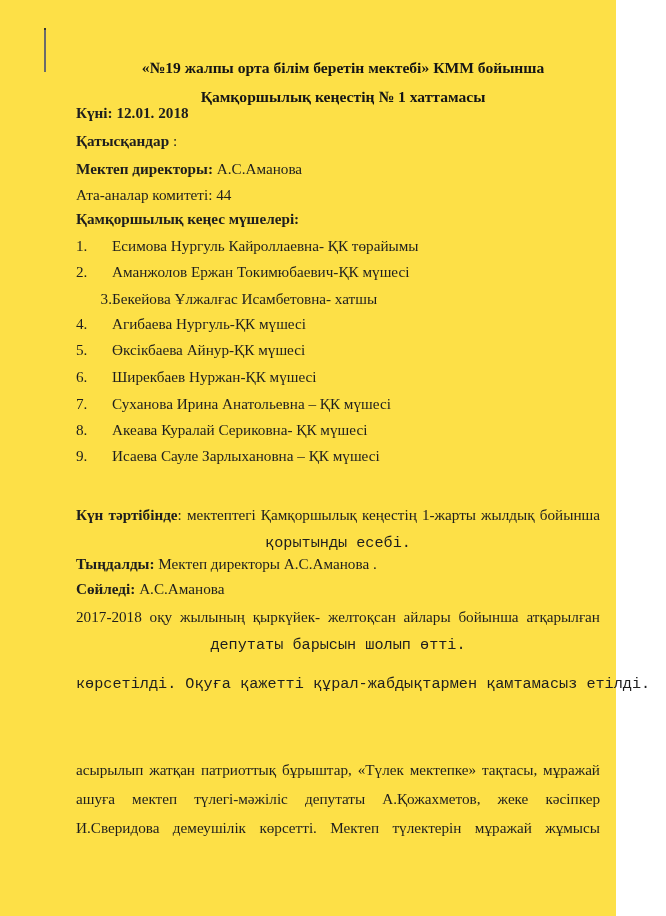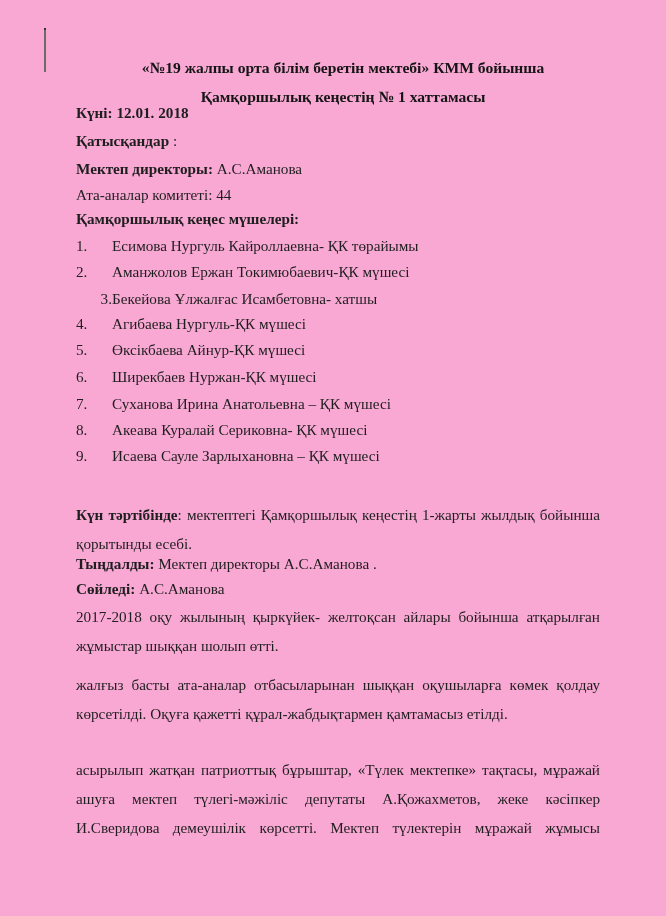--- a/index.html
+++ b/index.html
@@ -12,22 +12,22 @@
       height: 916px;
       position: relative;
       overflow: hidden;
       font-family: "Liberation Serif", "DejaVu Serif", serif;
       color: #1e1e1e;
       font-size: 15.2px;
     }
     .page {
       position: absolute;
       left: 0; top: 0;
-      width: 666px; height: 916px;
-      background: #f9a8d4;
+      width: 616px; height: 916px;
+      background: #fde047;
     }
     .margin-mark {
       position: absolute;
       left: 44px;
       top: 28px;
       width: 2px;
       height: 42px;
       background: #6b6b6b;
       border-top: 2px solid #333;
     }
@@ -69,23 +69,24 @@
     }
     .para .just-line {
       display: block;
       text-align: justify;
       text-align-last: justify;
       height: 29px;
       white-space: nowrap;
     }
     .para .last-line {
       display: block;
-      text-align: left;
+      text-align: center;
       height: 29px;
       white-space: nowrap;
+      font-family: Liberation Mono, monospace;
     }
   </style>
 </head>
 <body>
 
 <div class="page">
 
   <div class="margin-mark"></div>
 
   <div class="title title-1">«№19 жалпы орта білім беретін мектебі» КММ бойынша</div>
@@ -127,25 +128,24 @@
   <div class="line" style="top:555px;">
     <span class="b">Тыңдалды:</span><span> Мектеп директоры А.С.Аманова  .</span>
   </div>
 
   <div class="line" style="top:580px;">
     <span class="b">Сөйледі:</span><span> А.С.Аманова</span>
   </div>
 
   <div class="para" style="top:602px;">
     <span class="just-line">  2017-2018 оқу жылының қыркүйек- желтоқсан айлары бойынша атқарылған</span>
-    <span class="last-line">жұмыстар шыққан шолып өтті.</span>
+    <span class="last-line">депутаты барысын шолып өтті.</span>
   </div>
 
   <div class="para" style="top:670px;">
-    <span class="just-line">жалғыз басты ата-аналар отбасыларынан шыққан оқушыларға көмек қолдау</span>
     <span class="last-line">көрсетілді. Оқуға қажетті құрал-жабдықтармен қамтамасыз етілді.</span>
   </div>
 
   <div class="para" style="top:755px;">
     <span class="just-line">асырылып жатқан патриоттық бұрыштар, «Түлек мектепке» тақтасы, мұражай</span>
     <span class="just-line">ашуға мектеп түлегі-мәжіліс депутаты А.Қожахметов, жеке кәсіпкер</span>
     <span class="just-line">И.Сверидова демеушілік көрсетті. Мектеп түлектерін мұражай жұмысы</span>
   </div>
 
 </div>

